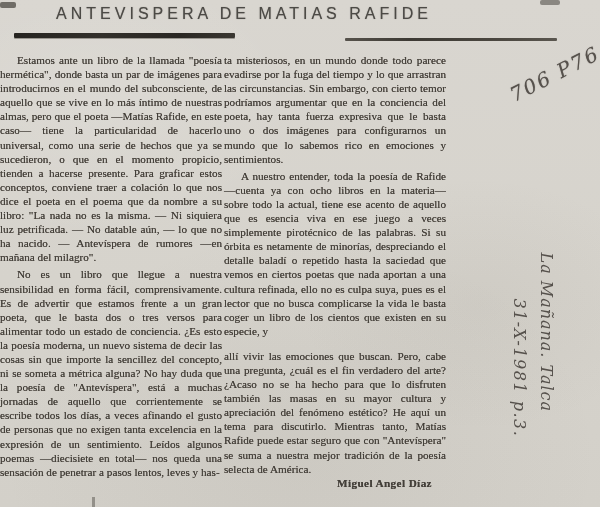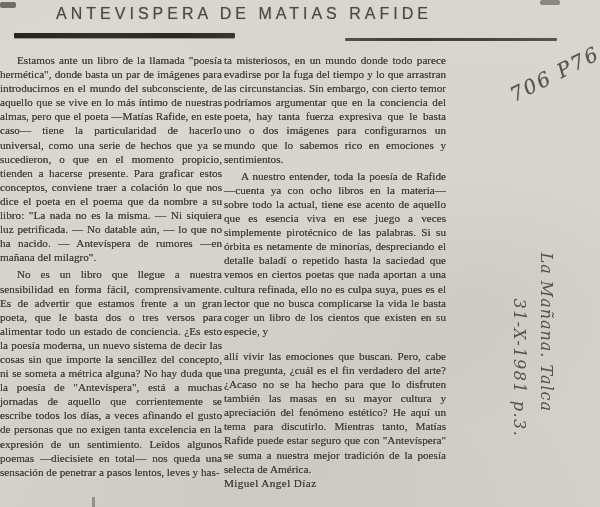--- a/index.html
+++ b/index.html
@@ -44,22 +44,23 @@
     font-size:11.2px;line-height:14.1px;
     text-align:justify;
     color:#433f39;
     text-shadow:0 0 0.5px rgba(70,64,56,0.85);
   }
   .col p{margin:0;}
   .col p.indent{text-indent:17px;}
   .col p.sp{margin-top:3px;}
   .col p.gapped{margin-top:11px;font-family:Liberation Serif, serif;}
   .signature{
-    text-align:left;padding-right:14px;margin-top:1px;
+    text-align:right;padding-right:14px;margin-top:1px;
     letter-spacing:0.4px;
+    font-weight:bold;
   }
   .hw{
     font-family:"DejaVu Serif", serif;
     font-style:italic;
     color:#56514c;
   }
   .hw-code{
     position:absolute;left:506px;top:62px;
     transform:rotate(-27deg);
     font-size:20px;letter-spacing:2px;

